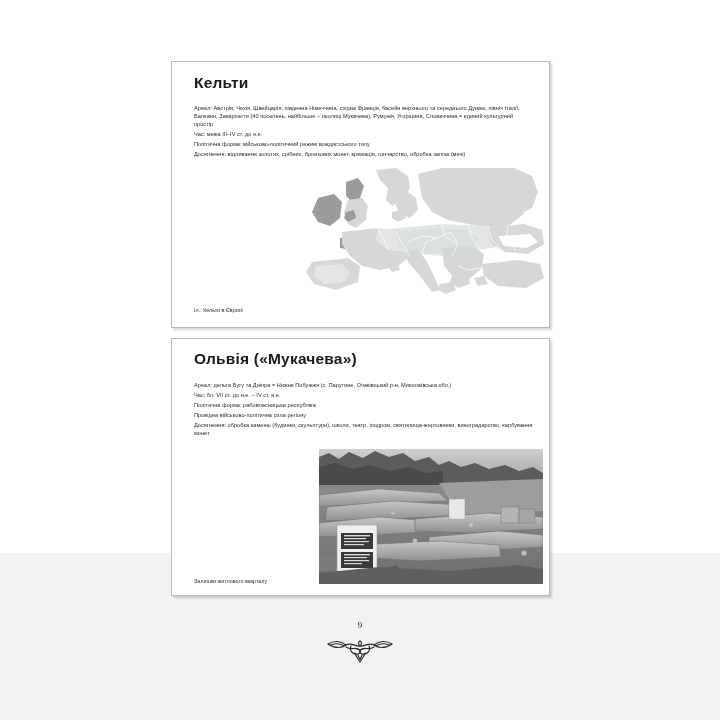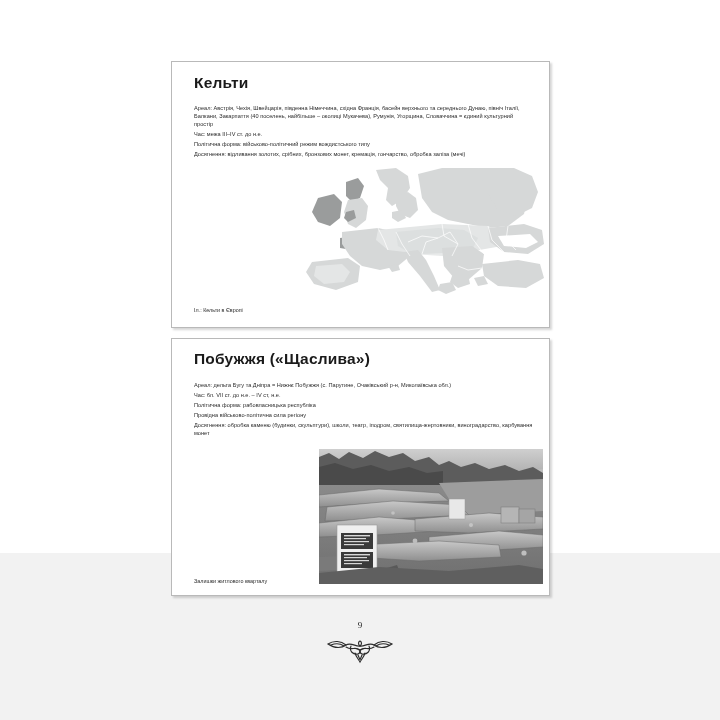--- a/index.html
+++ b/index.html
@@ -215,21 +215,21 @@
           <path d="M190 102 L176 104 L166 100"></path>
         </g>
       </svg>
     </div>
 
     <div class="caption">Іл.: Кельти в Європі</div>
   </div>
 
   <div class="card" id="card-olbia">
 
-    <div class="card-title">Побужжя («Щаслива»)</div>
+    <div class="card-title">Ольвія («Мукачева»)</div>
 
     <div class="body-text">
       <p>Ареал: дельта Бугу та Дніпра = Нижнє Побужжя (с. Парутине, Очаківський р-н, Миколаївська обл.)</p>
       <p>Час: бл. VII  ст. до н.е. – IV ст, н.е.</p>
       <p>Політична форма: рабовласницька республіка</p>
       <p>Провідна військово-політична сила регіону</p>
       <p>Досягнення: обробка каменю (будинки, скульптури), школи, театр, іподром, святилища-жертовники, виноградарство, карбування монет</p>
     </div>
 
     <div id="photo-wrap">

